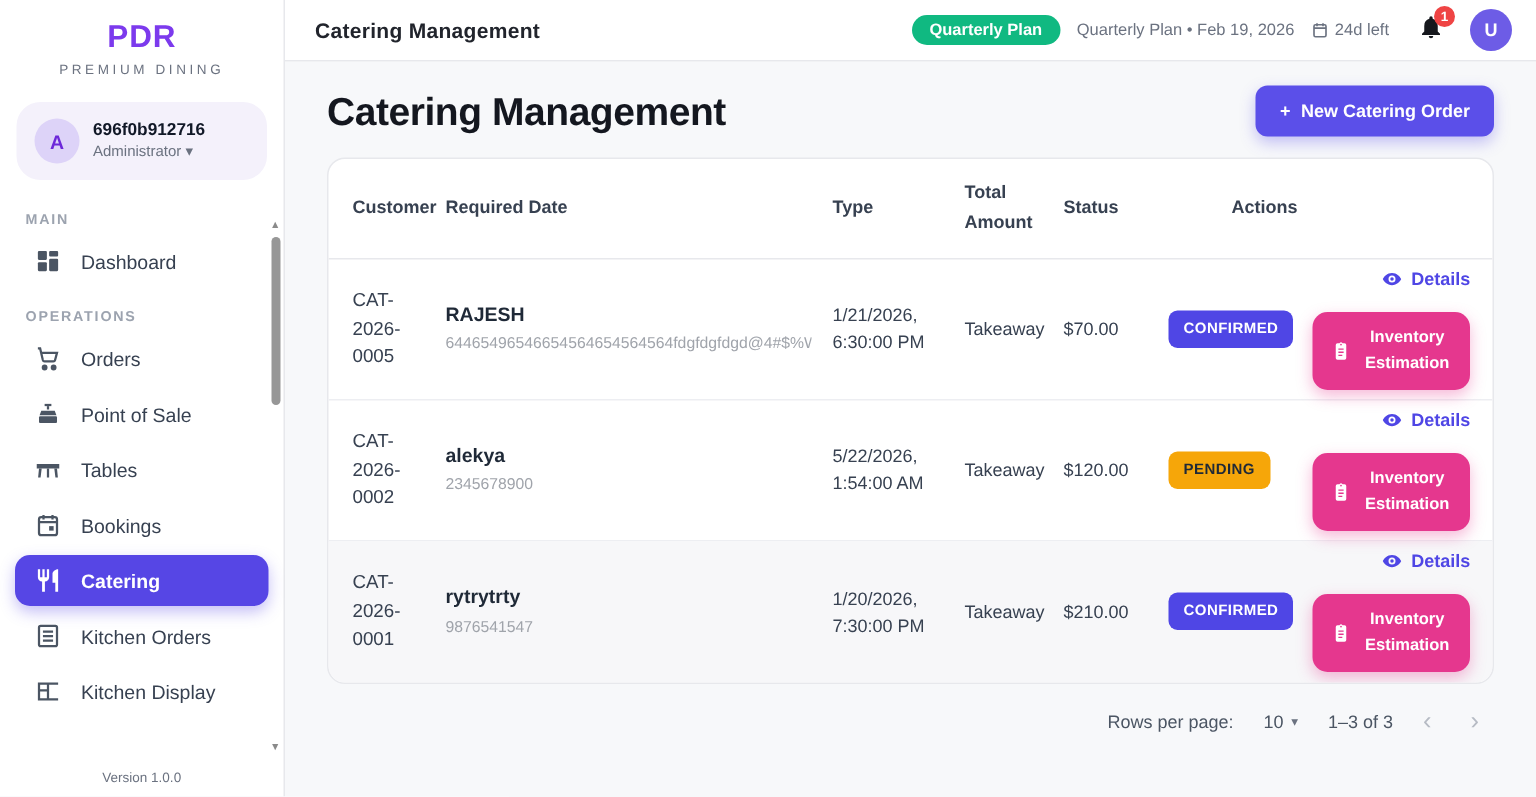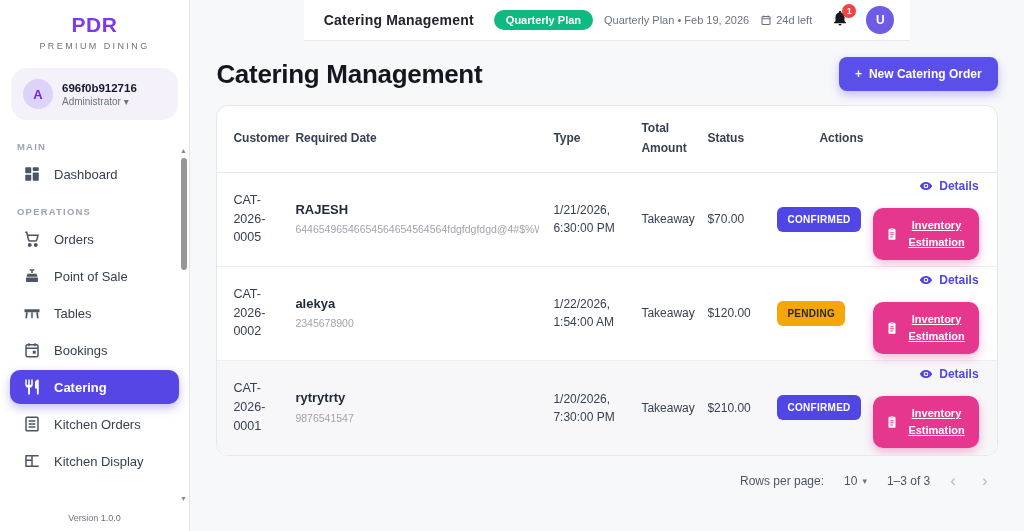--- a/index.html
+++ b/index.html
@@ -31,21 +31,21 @@
     box-shadow:0 4px 10px rgba(86,70,229,.35); }
   .nav-item.active .nicon { color:#fff; }
   .version { text-align:center; font-size:9px; color:#6b7280; padding:5px 0 8px; }
   .sb-scroll { position:absolute; right:1px; top:147px; bottom:28px; width:9px;
     display:flex; flex-direction:column; align-items:center; }
   .sb-arrow { font-size:7px; color:#8a8a8a; line-height:8px; }
   .sb-thumb { width:6px; height:112px; background:#979797; border-radius:3px;
     margin:3px 0 auto; cursor:grab; }
 
   
-  .right-col { flex:1; display:flex; flex-direction:column; min-width:0;align-items:center; }
+  .right-col { flex:1; display:flex; flex-direction:column; min-width:0; }
   .topbar { height:41px; background:#fff; border-bottom:1px solid #e7e8ec;
     display:flex; align-items:center; justify-content:space-between;
     padding:0 16px 0 20px; }
   .topbar-title { font-size:14px; font-weight:700; color:#21242c; letter-spacing:.2px; }
   .topbar-right { display:flex; align-items:center; gap:11px; }
   .plan-pill { background:#10b981; color:#fff; font-size:11px; font-weight:700;
     padding:4px 12px; border-radius:12px; cursor:pointer;margin-left:20px; }
   .plan-info { font-size:11px; color:#6b7280; }
   .days-left { font-size:11px; color:#6b7280; display:flex; align-items:center; gap:4px; }
   .days-left svg { width:12px; height:12px; color:#6b7280; }
@@ -89,21 +89,21 @@
   .actions-cell { display:flex; flex-direction:column; align-items:flex-end;
     gap:15px; padding-right:2px; }
   .details-link { display:flex; align-items:center; gap:6px; color:#4f46e5;
     font-size:12px; font-weight:700; cursor:pointer; text-decoration:none; }
   .details-link svg { width:14px; height:14px; }
   .inv-btn { background:#e5378e; border:none; border-radius:10px; color:#fff;
     font-family:inherit; font-size:11px; font-weight:700; line-height:1.55;
     display:flex; align-items:center; gap:9px; padding:9px 14px 9px 12px;
     cursor:pointer; box-shadow:0 4px 10px rgba(229,55,142,.35); }
   .inv-btn svg { width:14px; height:14px; }
-  .inv-txt { text-align:center;text-decoration:underline; }
+  .inv-txt { text-align:center; }
 
   
   .pagination { display:flex; align-items:center; justify-content:flex-end;
     gap:20px; padding:15px 10px 0 0; color:#4b5563; font-size:12px; }
   .rpp-select { display:flex; align-items:center; gap:5px; cursor:pointer; }
   .rpp-caret { font-size:9px; color:#6b7280; }
   .pg-chevrons { display:flex; gap:26px; color:#b6bbc4; font-size:17px; }
   .pg-chevrons span { cursor:pointer; }
 </style>
 </head>
@@ -282,21 +282,21 @@
           </div>
         </div>
 
         <div class="trow">
           <div class="td order-no">CAT-2026-0002</div>
           <div class="td">
             <div class="cust-name">alekya</div>
             <div class="cust-contact">2345678900</div>
           </div>
           <div class="td">
-            <div>1/22/2026,</div>
+            <div>5/22/2026,</div>
             <div>1:54:00 AM</div>
           </div>
           <div class="td">Takeaway</div>
           <div class="td">$120.00</div>
           <div class="td">
             <span class="pill" data-variant="pending">PENDING</span>
           </div>
           <div class="actions-cell">
             <a class="details-link">
               <svg viewBox="0 0 24 24" fill="currentColor">

